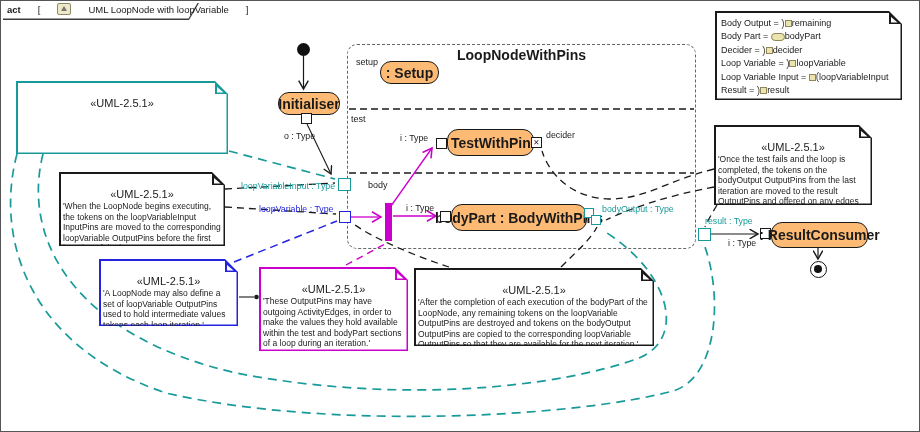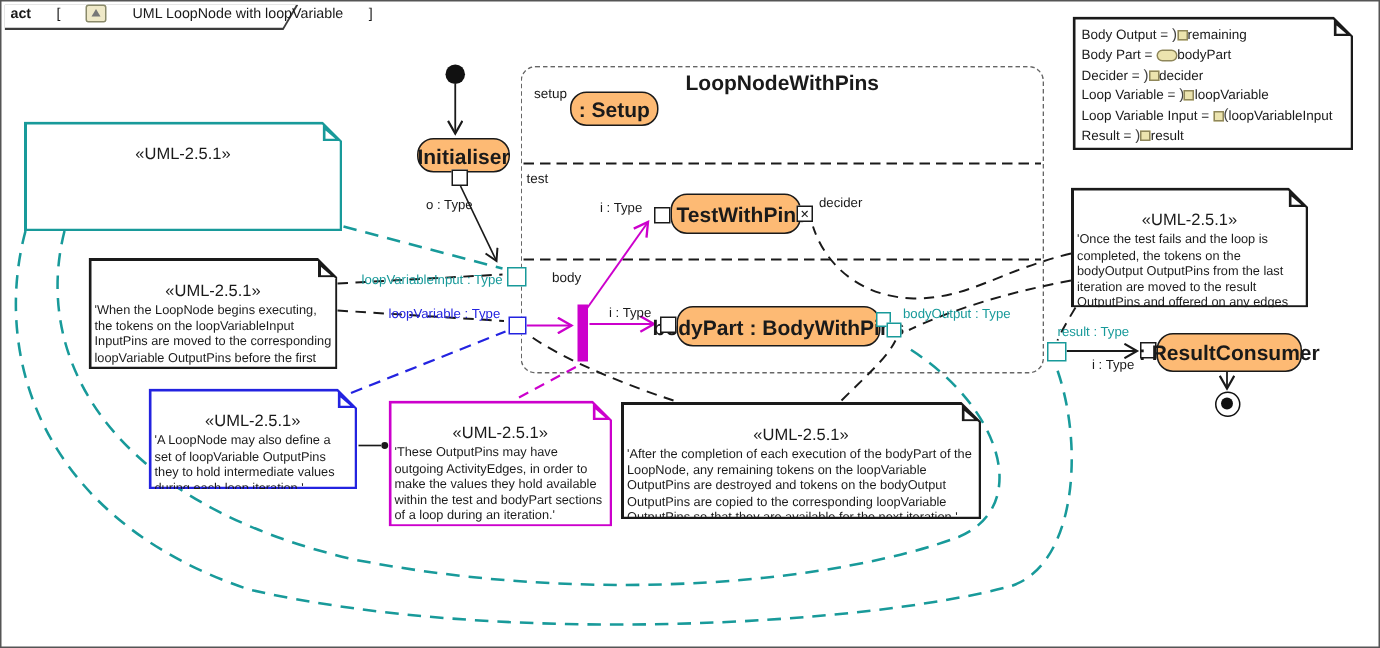--- a/index.html
+++ b/index.html
@@ -161,21 +161,21 @@
 
   <div class="note" style="left:58px;top:171px;width:166px;height:74px;--c:#1a1a1a;">
     <div class="fold"></div>
     <div class="stereo">«UML-2.5.1»</div>
     <div class="ntext">'When the LoopNode begins executing, the tokens on the loopVariableInput InputPins are moved to the corresponding loopVariable OutputPins before the first iteration of the loop.'</div>
   </div>
 
   <div class="note" style="left:98px;top:258px;width:139px;height:67px;--c:var(--blue);">
     <div class="fold"></div>
     <div class="stereo">«UML-2.5.1»</div>
-    <div class="ntext">'A LoopNode may also define a set of loopVariable OutputPins they to hold intermediate values during each loop iteration.'</div>
+    <div class="ntext">'A LoopNode may also define a set of loopVariable OutputPins used to hold intermediate values tokens each loop iteration.'</div>
   </div>
 
   <div class="note" style="left:258px;top:266px;width:149px;height:84px;--c:var(--magenta);">
     <div class="fold"></div>
     <div class="stereo">«UML-2.5.1»</div>
     <div class="ntext">'These OutputPins may have outgoing ActivityEdges, in order to make the values they hold available within the test and bodyPart sections of a loop during an iteration.'</div>
   </div>
 
   <div class="note" style="left:413px;top:267px;width:240px;height:78px;--c:#1a1a1a;">
     <div class="fold"></div>

